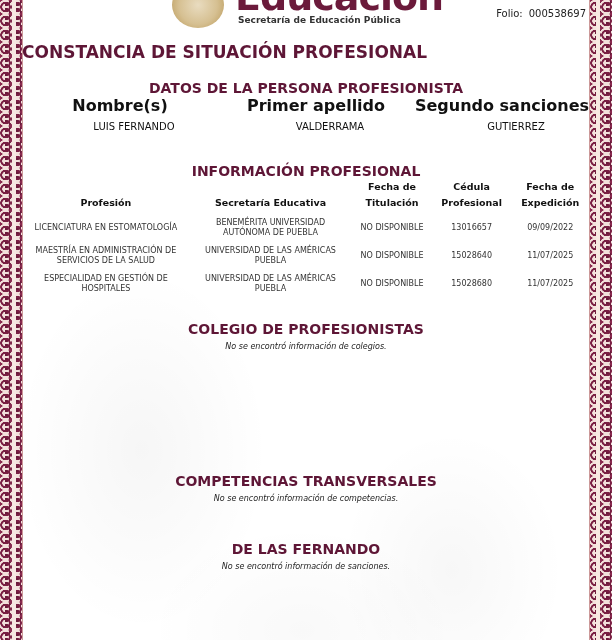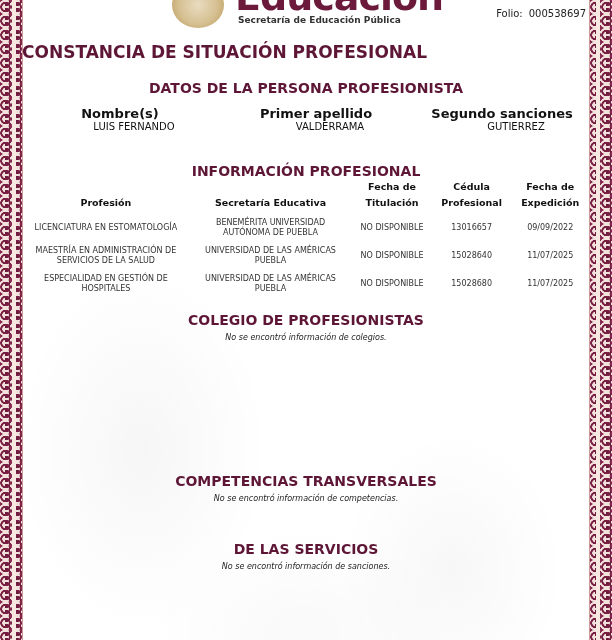--- a/index.html
+++ b/index.html
@@ -55,25 +55,25 @@
   .folio .lbl { margin-right: 6px; }
 
   .main-title {
     position: absolute; top: 42px; left: 0; right: 0; text-align: left;
     font-size: 17px; font-weight: bold; color: #5e1636;
   }
   .section-title {
     text-align: center; font-size: 14px; font-weight: bold; color: #5e1636;
   }
   .persona { position: absolute; top: 80px; left: 0; right: 0; }
-  .persona .section-title { margin-bottom: 10px; }
+  .persona .section-title { }
   .persona-grid {
     display: grid; grid-template-columns: 196px 196px 176px; text-align: center;
   }
-  .persona-grid .h { font-size: 13px; font-weight: bold; color: #111; }
+  .persona-grid .h { font-size: 16px; font-weight: bold; margin-bottom: 6px; color: #111; }
   .persona-grid .v { font-size: 10px; color: #111; padding-left: 28px; }
 
   .info { position: absolute; top: 163px; left: 0; right: 0; }
   .info .section-title { }
   table.prof { border-collapse: collapse; width: 568px; margin-left: 0; }
   table.prof th {
     font-size: 9.5px; font-weight: bold; color: #111; vertical-align: bottom; padding: 0 2px 5px 2px;
     line-height: 16px;
   }
   table.prof td {
@@ -156,25 +156,25 @@
           <td>ESPECIALIDAD EN GESTIÓN DE HOSPITALES</td>
           <td>UNIVERSIDAD DE LAS AMÉRICAS PUEBLA</td>
           <td>NO DISPONIBLE</td>
           <td>15028680</td>
           <td>11/07/2025</td>
         </tr>
       </tbody>
     </table>
   </div>
 
-  <div class="empty-section" style="top:312px">
+  <div class="empty-section" style="top:321px">
     <div class="section-title">COLEGIO DE PROFESIONISTAS</div>
     <div class="msg">No se encontró información de colegios.</div>
   </div>
   <div class="empty-section" style="top:473px">
     <div class="section-title">COMPETENCIAS TRANSVERSALES</div>
     <div class="msg">No se encontró información de competencias.</div>
   </div>
   <div class="empty-section" style="top:541px">
-    <div class="section-title">DE LAS SERVICIOS</div>
+    <div class="section-title">DE LAS FERNANDO</div>
     <div class="msg">No se encontró información de sanciones.</div>
   </div>
 </div>
 
 </body></html>

